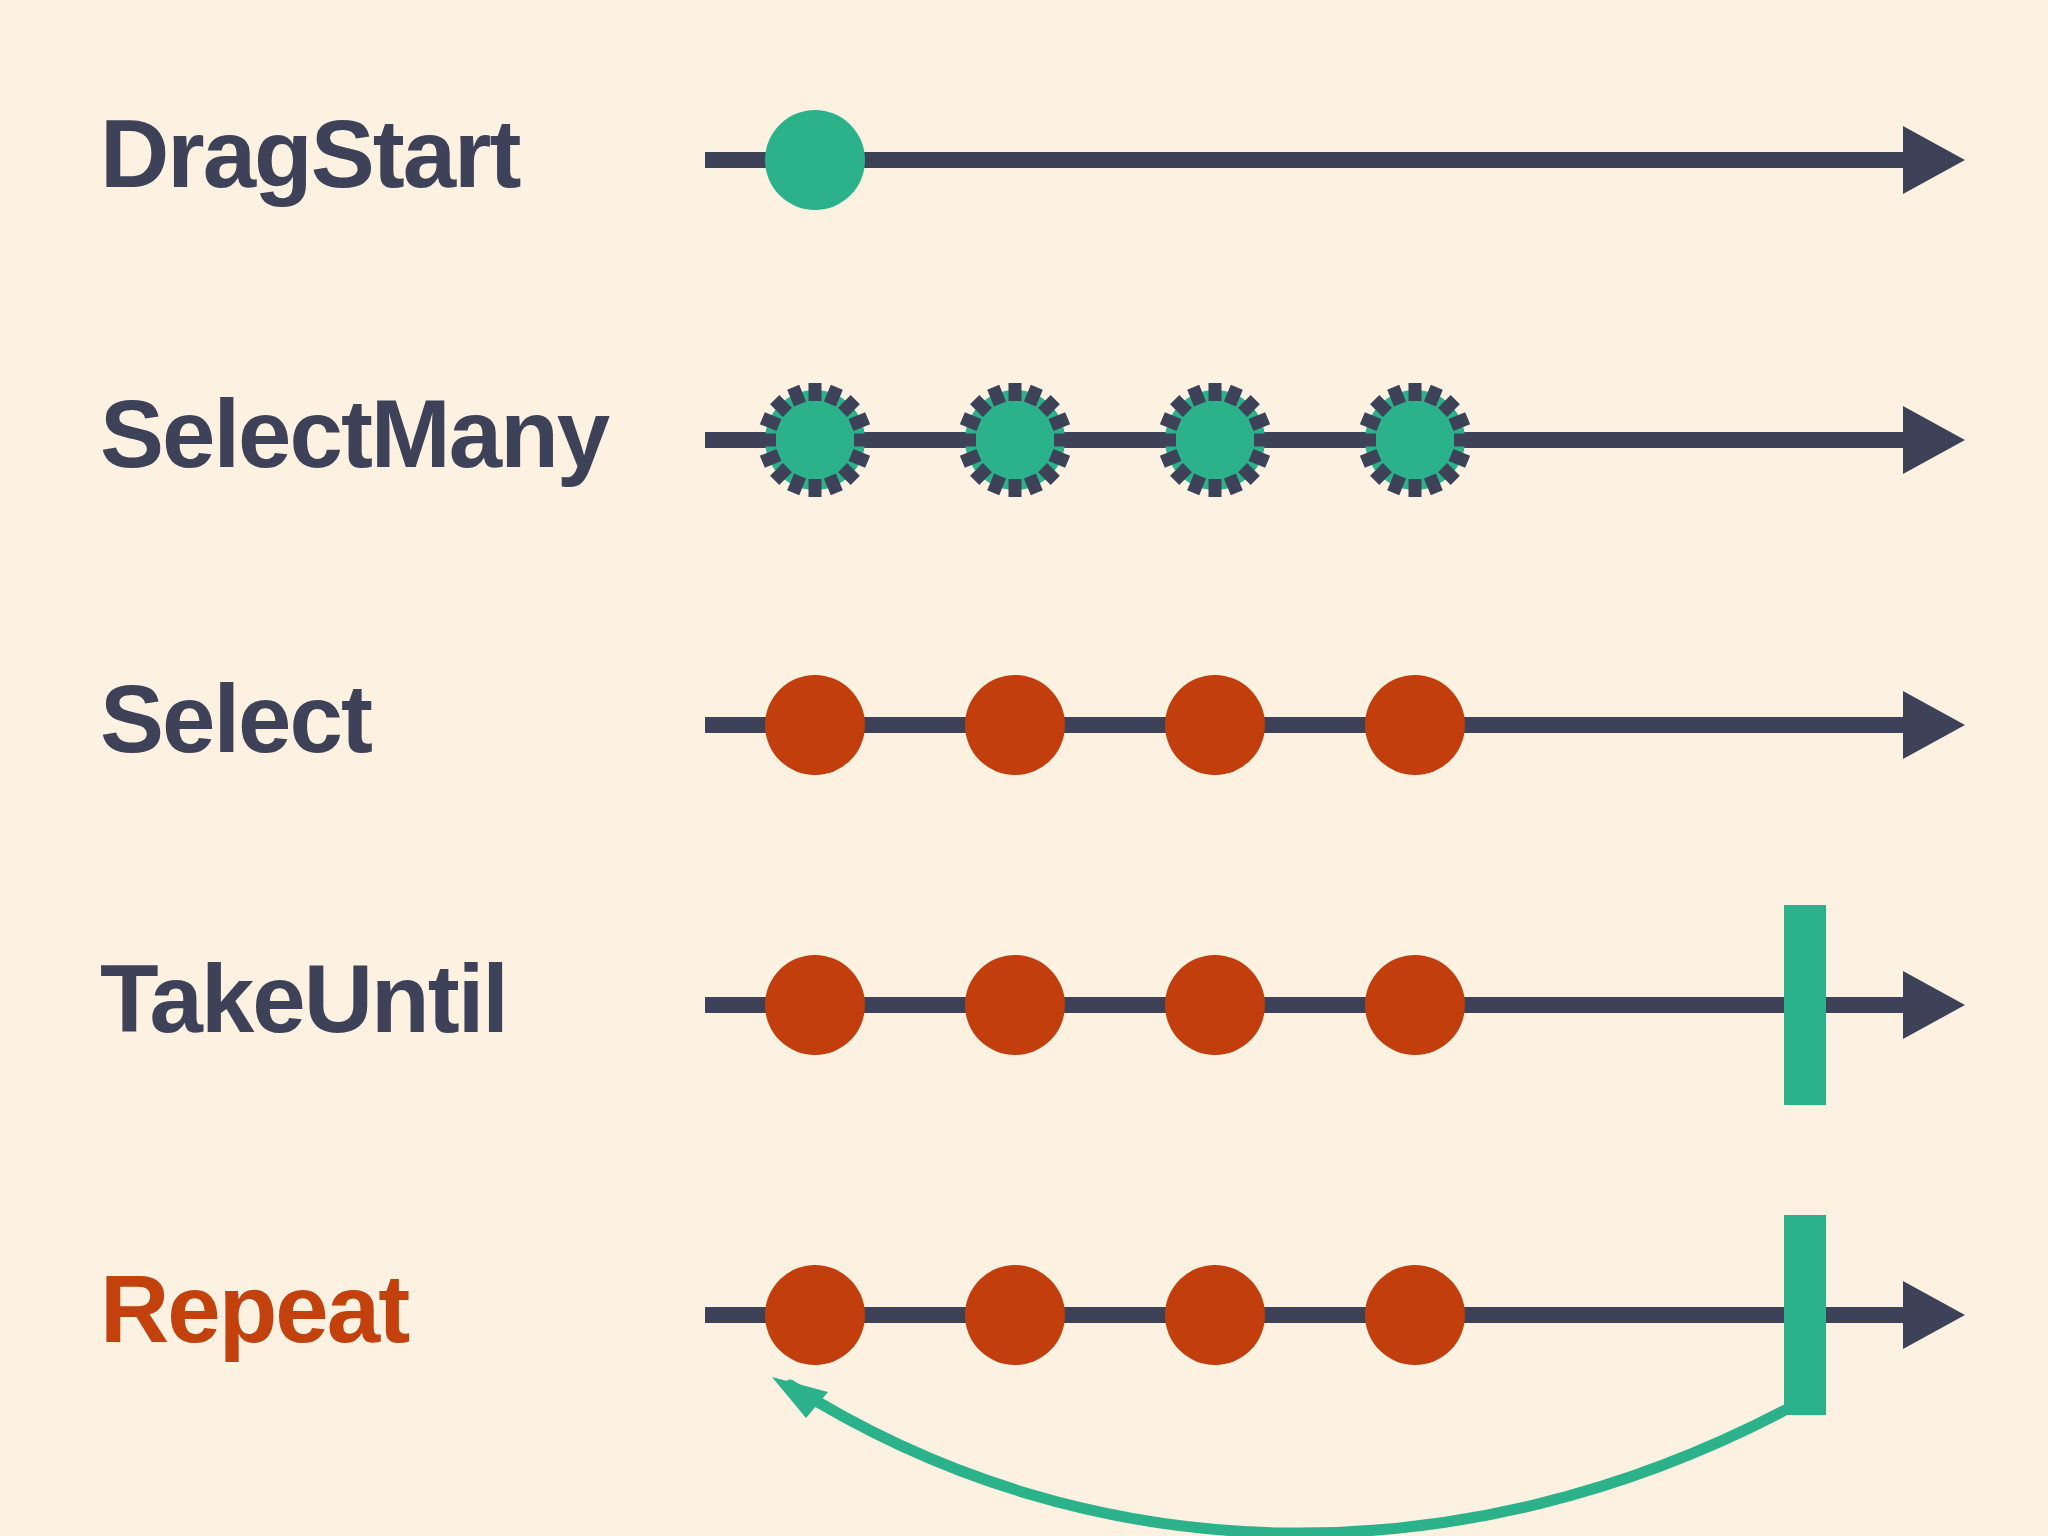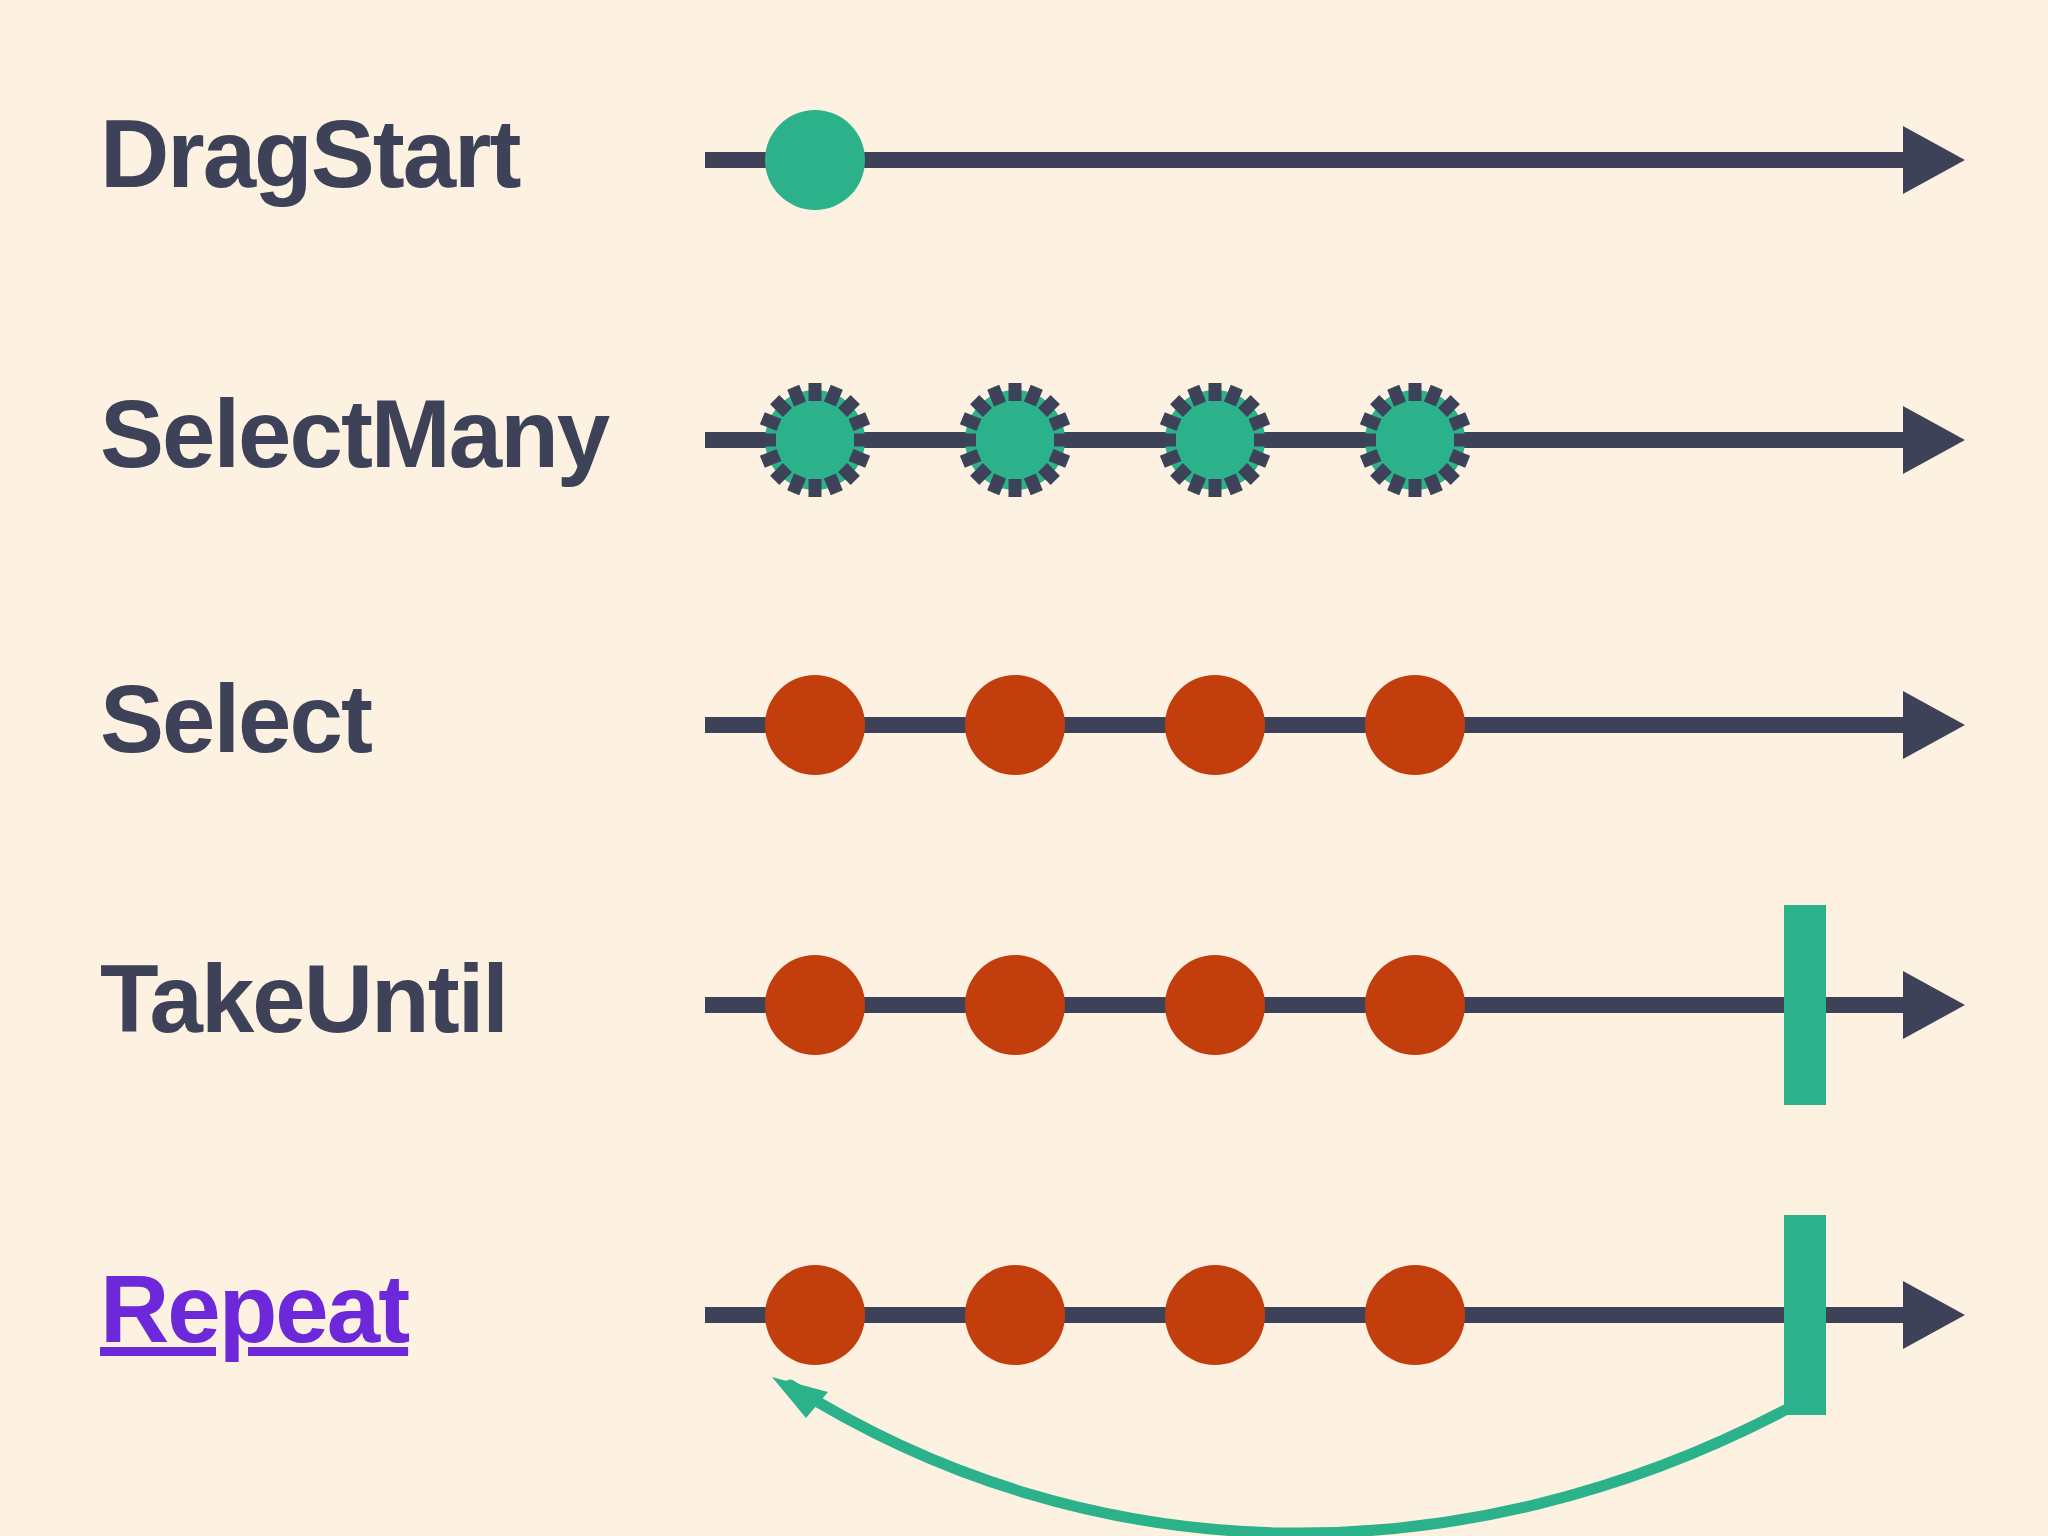--- a/index.html
+++ b/index.html
@@ -182,14 +182,14 @@
         <g>
           <path d="M 1791 1407 C 1461 1582, 1090 1575, 790 1385" fill="none" stroke="#2BB28A" stroke-width="11" stroke-linecap="round"></path>
           <polygon points="772,1377 828,1392 806,1418" fill="#2BB28A"></polygon>
         </g>
       </g>
     </svg>
     <div class="row-label" style="color: rgb(62, 66, 89); top: 106px;">DragStart</div>
     <div class="row-label" style="color: rgb(62, 66, 89); top: 386px;">SelectMany</div>
     <div class="row-label" style="color: rgb(62, 66, 89); top: 671px;">Select</div>
     <div class="row-label" style="color: rgb(62, 66, 89); top: 951px;">TakeUntil</div>
-    <div class="row-label" style="color: #6d28d9; top: 1261px; text-decoration: underline;">Repeat</div>
+    <div class="row-label" style="color: #c2410c; top: 1261px;">Repeat</div>
   </div>
 
 </body></html>

